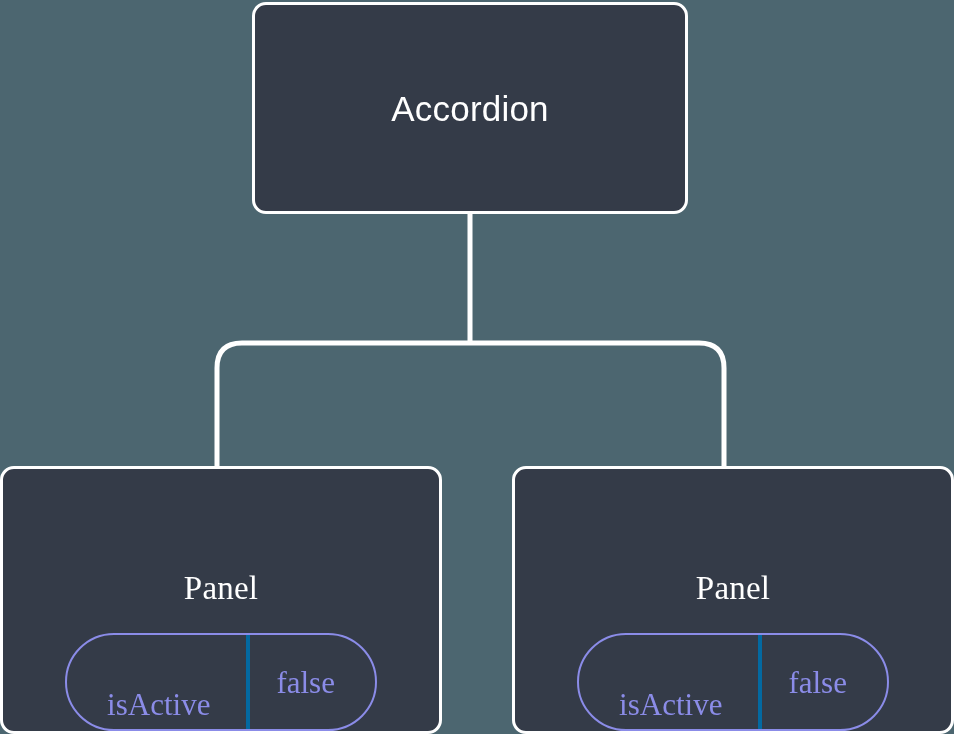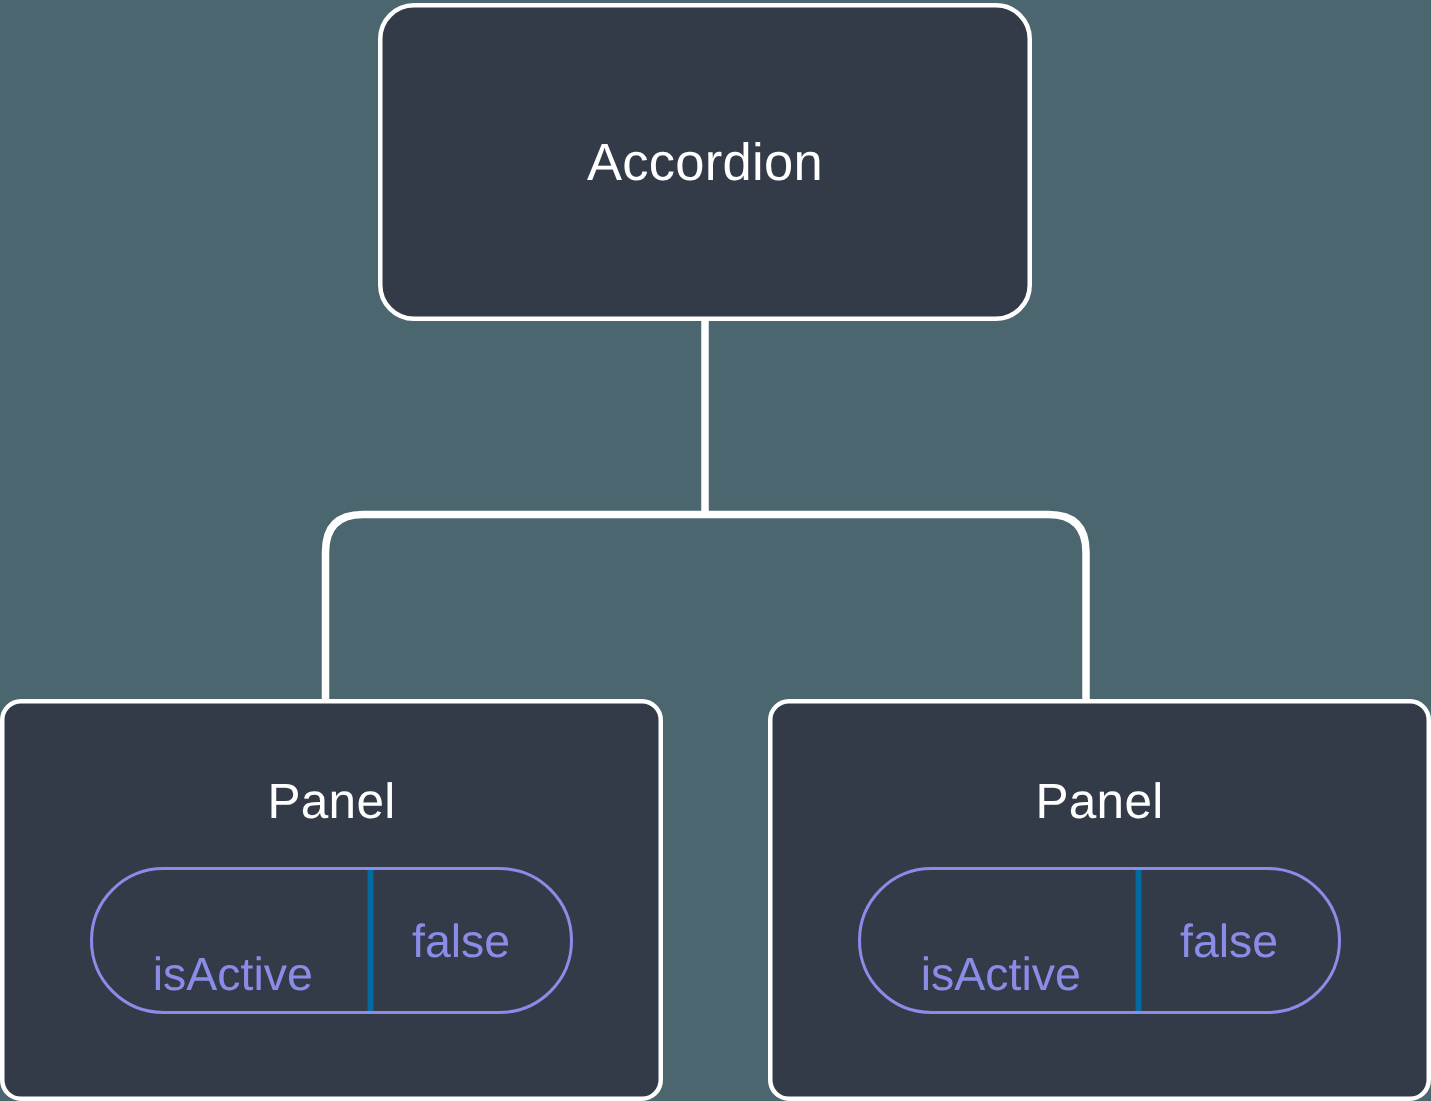--- a/index.html
+++ b/index.html
@@ -42,39 +42,39 @@
     align-items: center;
   }
 
   
   .node-root {
     left: 252px;
     top: 2px;
     width: 436px;
     height: 212px;
     justify-content: center;
-    border-radius: 24px;
   }
   .node-root .node-title {
     font-size: 35px;
     line-height: 1;
     color: #ffffff;
     font-weight: 400;
     letter-spacing: 0.2px;
   }
 
   
   .node-panel {
     top: 466px;
     width: 442px;
     height: 268px;
     border-bottom-left-radius: 14px;
     border-bottom-right-radius: 14px;
-    justify-content: flex-start;
+    justify-content: flex-end;
     padding-top: 48px;
+    font-family: Liberation Serif, serif;
   }
   .node-panel-left  { left: 0px; }
   .node-panel-right { left: 512px; }
 
   .node-panel .node-title {
     font-size: 33px;
     line-height: 1;
     color: #ffffff;
     font-weight: 400;
     letter-spacing: 0.2px;

